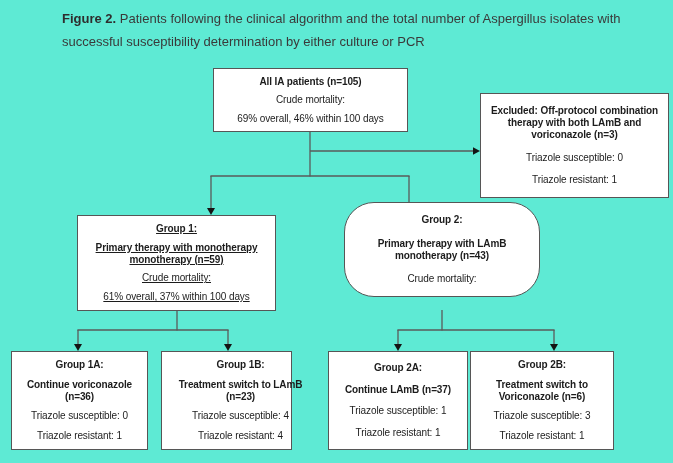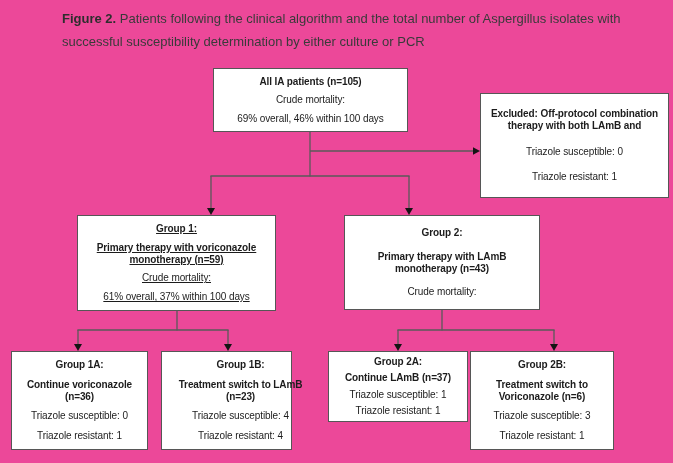--- a/index.html
+++ b/index.html
@@ -1,17 +1,17 @@
 <!DOCTYPE html>
 <html><head>
 <meta charset="utf-8">
 <style>
   html,body { margin:0; padding:0; background:#ffffff; }
   #canvas {
-    position:relative; width:673px; height:463px; background:#ec4899;
+    position:relative; width:673px; height:463px; background:#5eead4;
     font-family:"Liberation Sans","DejaVu Sans",sans-serif;
     outline:1px solid #d8d8d8; overflow:hidden;
   }
   .caption {
     position:absolute; left:62px; top:7px; width:585px;
     font-size:13px; line-height:23px; color:#3a3a3a;
   }
   .caption b { font-weight:bold; color:#2e2e2e; }
   svg.connectors { position:absolute; left:0; top:0; pointer-events:none; }
   .box {
@@ -69,46 +69,47 @@
     </div>
     <div class="blk">
       <div class="ln">69% overall, 46% within 100 days</div>
     </div>
   </div>
 
   <div class="box" style="left:480px;top:93px;width:189px;height:105px;">
     <div class="blk bold">
       <div class="ln">Excluded: Off-protocol combination</div>
       <div class="ln">therapy with both LAmB and</div>
+      <div class="ln">voriconazole (n=3)</div>
     </div>
     <div class="blk">
       <div class="ln">Triazole susceptible: 0</div>
     </div>
     <div class="blk">
       <div class="ln">Triazole resistant: 1</div>
     </div>
   </div>
 
   <div class="box" style="left:77px;top:215px;width:199px;height:96px;text-decoration:underline;">
     <div class="blk bold">
       <div class="ln">Group 1:</div>
     </div>
     <div class="blk bold">
-      <div class="ln">Primary therapy with voriconazole</div>
+      <div class="ln">Primary therapy with monotherapy</div>
       <div class="ln">monotherapy (n=59)</div>
     </div>
     <div class="blk">
       <div class="ln">Crude mortality:</div>
     </div>
     <div class="blk">
       <div class="ln">61% overall, 37% within 100 days</div>
     </div>
   </div>
 
-  <div class="box" style="left:344px;top:215px;width:196px;height:95px;">
+  <div class="box" style="left:344px;top:202px;width:196px;height:95px;border-radius:30px;">
     <div class="blk bold">
       <div class="ln">Group 2:</div>
     </div>
     <div class="blk bold">
       <div class="ln">Primary therapy with LAmB</div>
       <div class="ln">monotherapy (n=43)</div>
     </div>
     <div class="blk">
       <div class="ln">Crude mortality:</div>
     </div>
@@ -139,21 +140,21 @@
       <div class="ln">(n=23)</div>
     </div>
     <div class="blk">
       <div class="ln">Triazole susceptible: 4</div>
     </div>
     <div class="blk">
       <div class="ln">Triazole resistant: 4</div>
     </div>
   </div>
 
-  <div class="box" style="left:328px;top:351px;width:140px;height:71px;">
+  <div class="box" style="left:328px;top:351px;width:140px;height:99px;">
     <div class="blk bold">
       <div class="ln">Group 2A:</div>
     </div>
     <div class="blk bold">
       <div class="ln">Continue LAmB (n=37)</div>
     </div>
     <div class="blk">
       <div class="ln">Triazole susceptible: 1</div>
     </div>
     <div class="blk">

